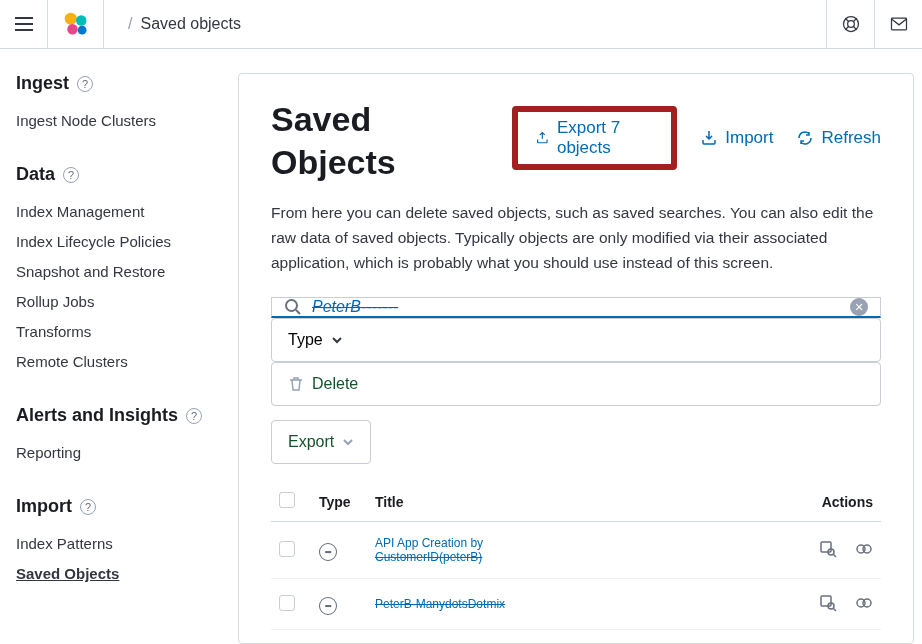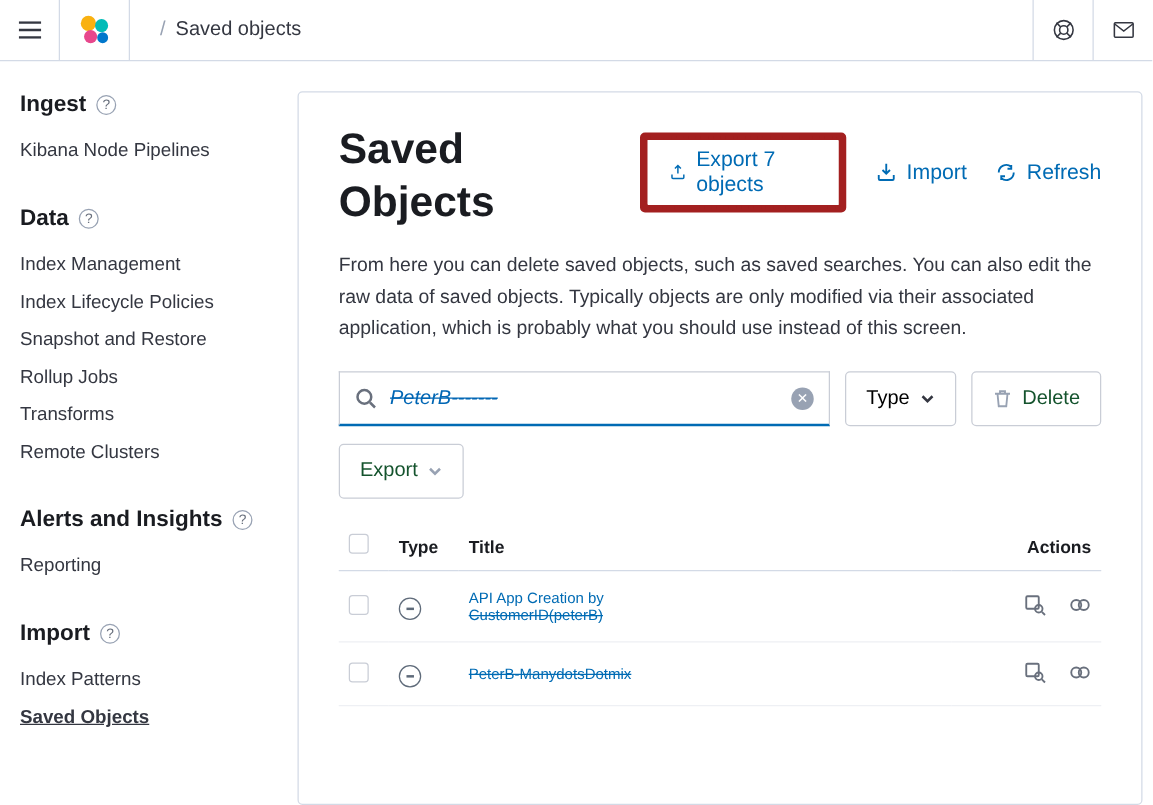--- a/index.html
+++ b/index.html
@@ -37,21 +37,21 @@
   .header-actions { margin-left: auto; display: flex; align-items: center; gap: 24px; padding-top: 8px; }
   .action-link { color: #006bb4; font-size: 17px; display: inline-flex; align-items: center; gap: 8px; cursor: pointer; }
   .action-link svg { width: 16px; height: 16px; stroke: #006bb4; fill: none; stroke-width: 1.5; }
   
   .highlight-box { border: 6px solid #a32020; border-radius: 4px; padding: 6px 18px; position: relative; }
   
   .highlight-box::before, .highlight-box::after { content:""; position:absolute; inset:-3px; border:2px dashed rgba(163,32,32,0.5); border-radius:6px; pointer-events:none; }
 
   .desc { margin-top: 18px; color: #343741; font-size: 15.5px; line-height: 1.6; }
 
-  .controls { display: flex; gap: 12px; margin-top: 22px; }
+  .controls { display: flex; gap: 0; margin-top: 22px; flex-direction: column; }
   .search-box { flex: 1; height: 44px; border: 1px solid #c9cdd6; border-bottom: 2px solid #006bb4; display: flex; align-items: center; padding: 0 12px; gap: 10px; }
   .search-box svg { width: 18px; height: 18px; stroke: #69707d; fill: none; stroke-width: 2; }
   .search-text { flex: 1; color: #0066b4; font-size: 16px; font-style: italic; text-decoration: line-through; filter: blur(0.6px); }
   .clear-circle { width: 18px; height: 18px; background: #98a2b3; border-radius: 50%; display: flex; align-items: center; justify-content: center; color: #fff; font-size: 11px; cursor: pointer; }
   .btn { height: 44px; border: 1px solid #c9cdd6; border-radius: 4px; background: #fff; padding: 0 16px; display: inline-flex; align-items: center; gap: 8px; font-size: 16px; cursor: pointer; }
   .btn-disabled { color: #14532d; cursor: not-allowed; }
   .btn-disabled svg { stroke: #98a2b3; }
   .btn svg.chev { width: 12px; height: 12px; stroke: #343741; fill: none; stroke-width: 2; }
   .btn svg.trash { width: 16px; height: 16px; fill: none; stroke-width: 1.5; }
 
@@ -120,21 +120,21 @@
 
 <div class="layout">
 
   <div class="sidebar">
 
     <div class="side-section">
       <div class="side-title-row">
         <span class="side-title">Ingest</span>
         <span class="help-circle">?</span>
       </div>
-      <a class="side-item">Kibana Node Pipelines</a>
+      <a class="side-item">Ingest Node Clusters</a>
     </div>
 
     <div class="side-section">
       <div class="side-title-row">
         <span class="side-title">Data</span>
         <span class="help-circle">?</span>
       </div>
       <a class="side-item">Index Management</a>
       <a class="side-item">Index Lifecycle Policies</a>
       <a class="side-item">Snapshot and Restore</a>

